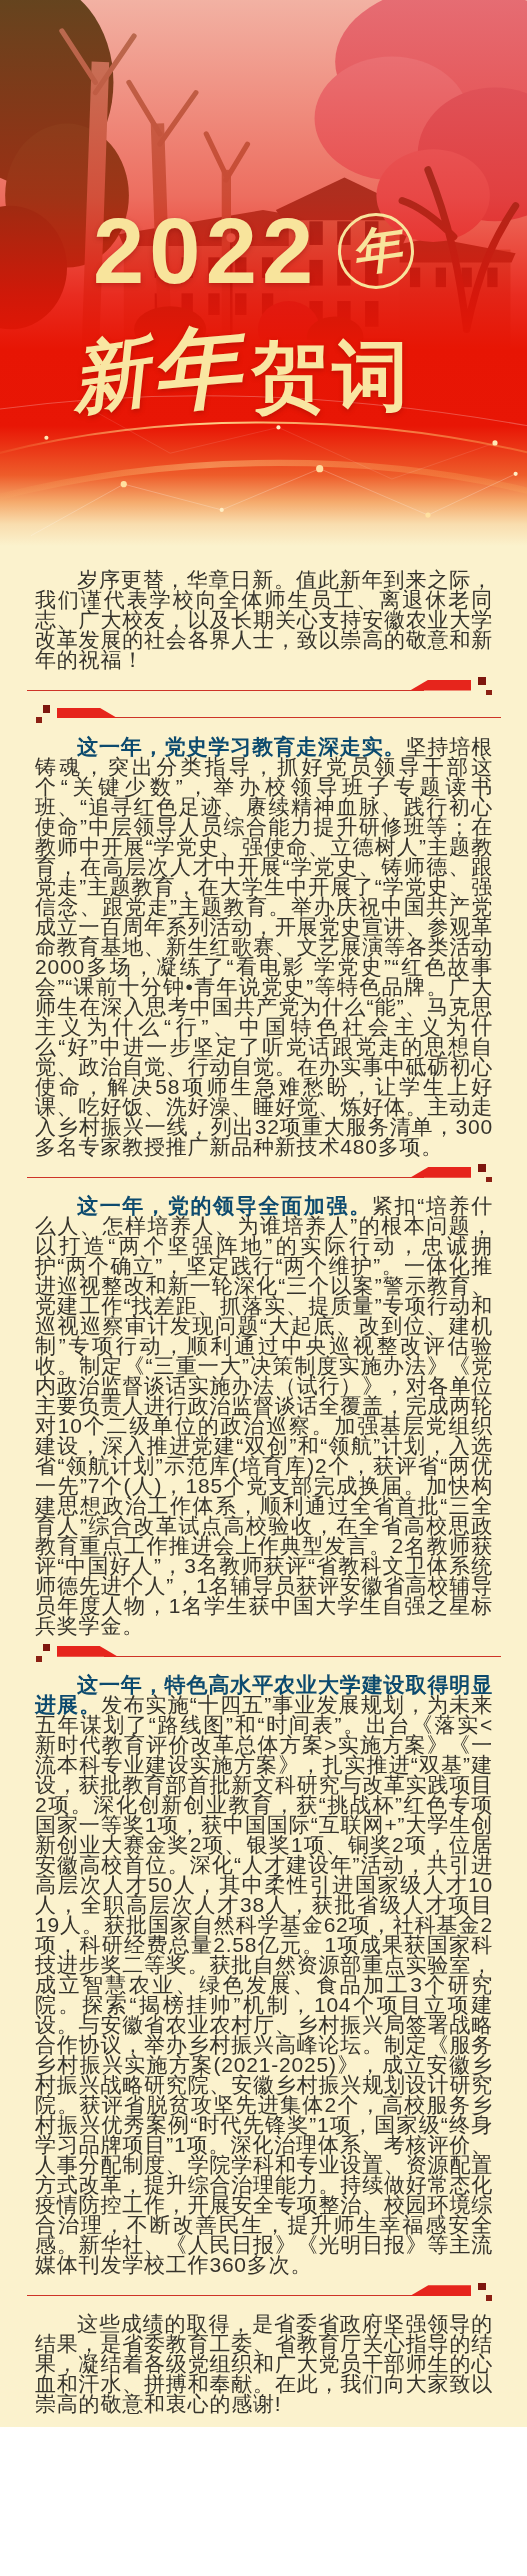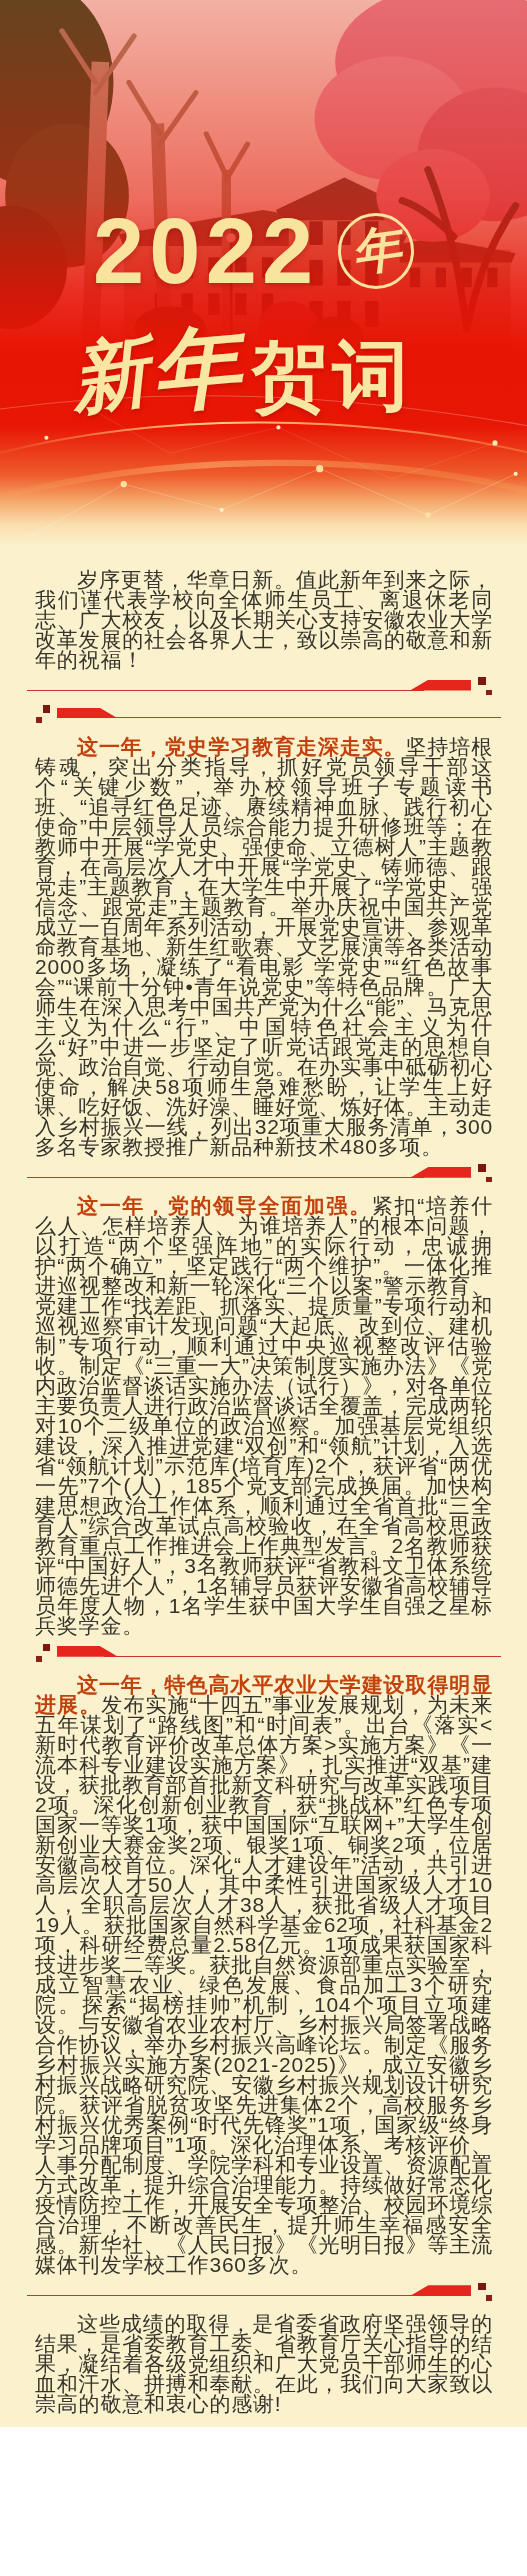--- a/index.html
+++ b/index.html
@@ -33,21 +33,21 @@
   .mt-1{font-size:77px;transform:rotate(-8deg);}
   .mt-2{font-size:89px;transform:rotate(-5deg);margin-left:3.1px;}
   .mt-3{font-size:76px;margin-left:11.3px;}
   .mt-4{font-size:76px;margin-left:5.2px;}
   .streaks{position:absolute;left:0;bottom:0;width:528px;height:165px;}
 
   
   .content{background:#fbf2cd;padding:15.5px 27px 5.2px 27px;}
   .para{margin:8px;font-size:21px;line-height:20px;letter-spacing:0.8px;color:#35332c;
     text-align:justify;text-indent:2em;}
-  .para b{color:#c2410c;}
+  .para b{color:#0c4a6e;}
 
   .divider{position:relative;height:12.4px;margin:11.3px 0 15.5px 0;}
   .dv-line{position:absolute;bottom:2.6px;height:1px;background:#ce3428;}
   .right .dv-line{left:0;right:77px;}
   .left  .dv-line{left:77px;right:0;}
   .dv-flag{position:absolute;bottom:2.6px;width:61px;height:10.8px;background:#e6251c;}
   .right .dv-flag{right:30px;clip-path:polygon(0 100%,30% 0,100% 0,100% 100%);}
   .left  .dv-flag{left:30px;clip-path:polygon(0 100%,0 0,70% 0,100% 100%);}
   .dv-sq{position:absolute;display:block;}
   .right .sq1{width:7.7px;height:7.7px;right:15.5px;bottom:8.2px;background:#7e170e;}

